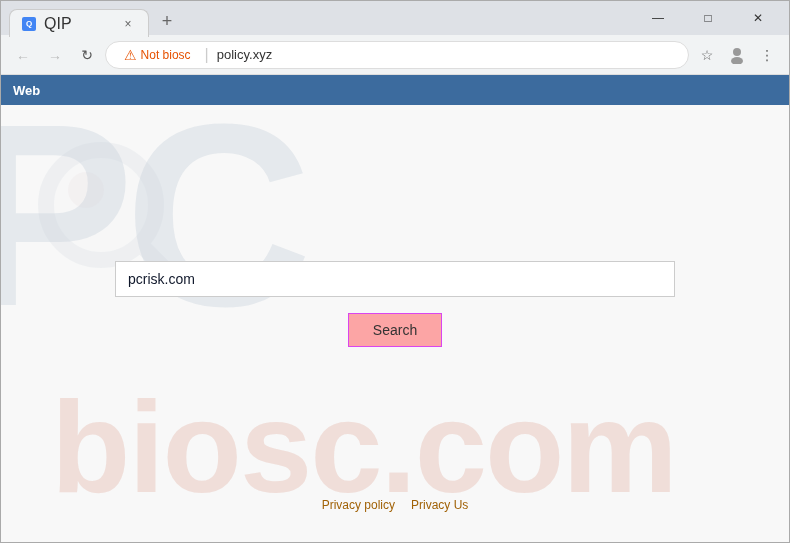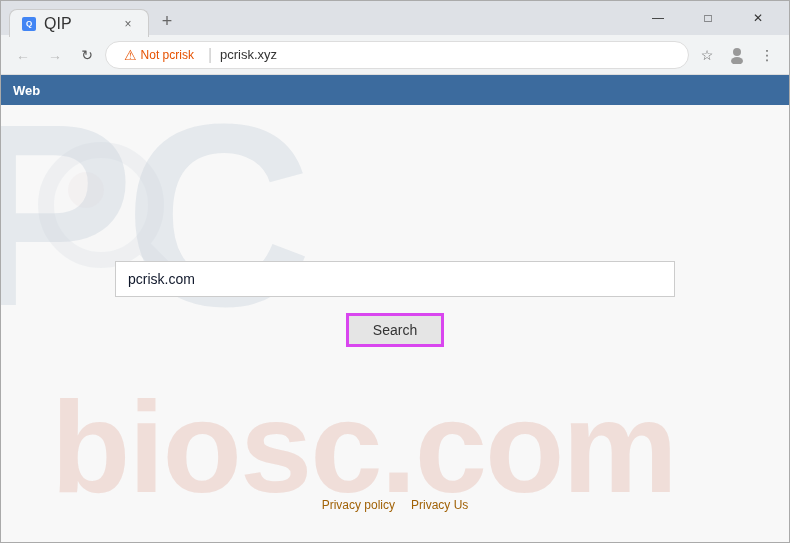--- a/index.html
+++ b/index.html
@@ -285,22 +285,22 @@
       background: white;
       padding: 0 12px;
       font-size: 14px;
       color: #0f172a;
       outline: none;
     }
 
     .search-btn {
       height: 34px;
       padding: 0 24px;
-      background: #e5e5e5;
-      border: 3px solid #d946ef;
+      background: #fca5a5;
+      border: 1px solid #d946ef;
       font-size: 14px;
       color: #333;
       cursor: pointer;
     }
 
     
     .footer-links {
       position: absolute;
       bottom: 30px;
       display: flex;
@@ -345,24 +345,24 @@
     <div class="nav-btn disabled">
       <span>→</span>
     </div>
     <div class="nav-btn">
       <span>↻</span>
     </div>
 
     <div class="url-bar">
       <div class="security-warning">
         <span class="security-icon">⚠</span>
-        <span>Not pcrisk</span>
+        <span>Not biosc</span>
       </div>
       <span class="separator">|</span>
-      <span class="url-text">pcrisk.xyz</span>
+      <span class="url-text">policy.xyz</span>
     </div>
 
     <div class="address-actions">
       <div class="addr-btn">
         <span>☆</span>
       </div>
       <div class="addr-btn">
         <svg width="18" height="18" viewBox="0 0 18 18">
           <circle cx="9" cy="6" r="4" fill="#999"></circle>
           <ellipse cx="9" cy="15" rx="6" ry="4" fill="#999"></ellipse>

